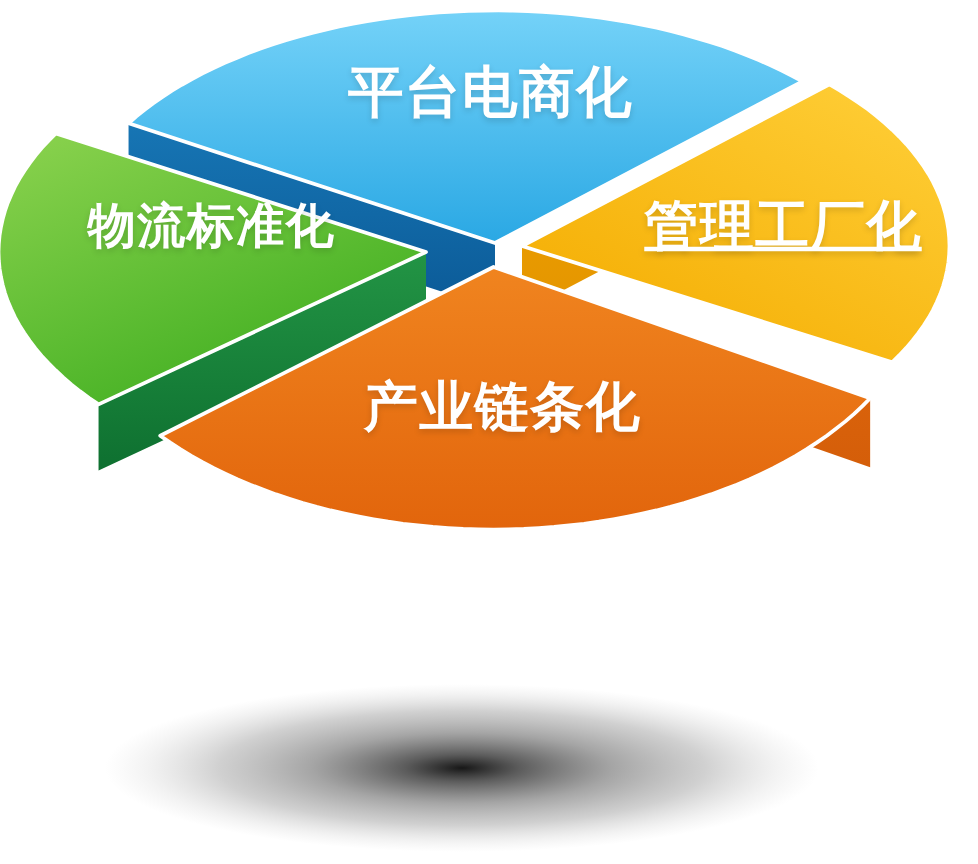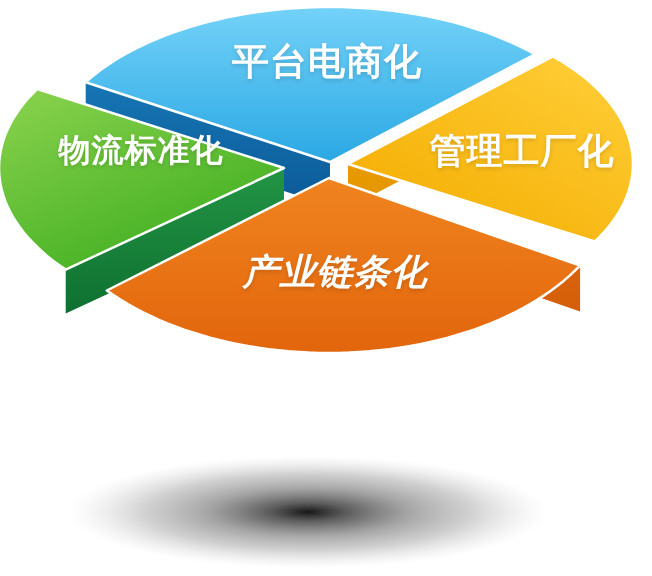--- a/index.html
+++ b/index.html
@@ -73,15 +73,15 @@
       <path d="M330.0 162.0L535.0 54.3L528.0 50.5L520.8 46.9L513.4 43.4L505.8 40.0L497.9 36.8L489.8 33.7L481.6 30.7L473.1 28.0L464.5 25.4L455.8 22.9L446.9 20.6L437.8 18.5L428.6 16.6L419.3 14.8L409.9 13.2L400.4 11.8L390.8 10.6L381.2 9.5L371.4 8.6L361.7 8.0L351.8 7.5L342.0 7.1L332.2 7.0L322.3 7.1L312.5 7.3L302.6 7.7L292.8 8.3L283.1 9.1L273.4 10.1L263.8 11.2L254.2 12.6L244.8 14.1L235.4 15.8L226.2 17.6L217.1 19.7L208.1 21.9L199.3 24.3L190.6 26.8L182.1 29.5L173.8 32.4L165.6 35.4L157.7 38.6L149.9 41.9L142.4 45.3L135.1 48.9L128.0 52.7L121.2 56.5L114.6 60.5L108.3 64.6L102.2 68.8L96.4 73.2L90.9 77.6L85.7 82.2Z" fill="url(#top-g-0)" stroke="#ffffff" stroke-width="2.5" stroke-linejoin="round"></path>
       <path d="M284.0 212.0L37.2 133.0L32.4 137.8L27.8 142.7L23.6 147.7L19.8 152.8L16.2 158.0L12.9 163.2L10.0 168.4L7.5 173.8L5.2 179.1L3.3 184.6L1.8 190.0L0.6 195.5L-0.3 201.0L-0.8 206.5L-1.0 212.0L-0.8 217.5L-0.3 223.0L0.6 228.5L1.8 234.0L3.3 239.4L5.2 244.9L7.5 250.2L10.0 255.6L12.9 260.8L16.2 266.0L19.8 271.2L23.6 276.3L27.8 281.3L32.4 286.2L37.2 291.0L42.3 295.7L47.7 300.4L53.4 304.9L59.4 309.3L65.7 313.6ZM37.2 89.0L32.4 93.8L27.8 98.7L23.6 103.7L19.8 108.8L16.2 114.0L12.9 119.2L10.0 124.4L7.5 129.8L5.2 135.1L3.3 140.6L1.8 146.0L0.6 151.5L-0.3 157.0L-0.8 162.5L-1.0 168.0L-0.8 173.5L-0.3 179.0L0.6 184.5L1.8 190.0L3.3 195.4L5.2 200.9L7.5 206.2L10.0 211.6L12.9 216.8L16.2 222.0L19.8 227.2L23.6 232.3L27.8 237.3L32.4 242.2L37.2 247.0L42.3 251.7L47.7 256.4L53.4 260.9L59.4 265.3L65.7 269.6L65.7 313.6L65.7 313.6L59.4 309.3L53.4 304.9L47.7 300.4L42.3 295.7L37.2 291.0L32.4 286.2L27.8 281.3L23.6 276.3L19.8 271.2L16.2 266.0L12.9 260.8L10.0 255.6L7.5 250.2L5.2 244.9L3.3 239.4L1.8 234.0L0.6 228.5L-0.3 223.0L-0.8 217.5L-1.0 212.0L-0.8 206.5L-0.3 201.0L0.6 195.5L1.8 190.0L3.3 184.6L5.2 179.1L7.5 173.8L10.0 168.4L12.9 163.2L16.2 158.0L19.8 152.8L23.6 147.7L27.8 142.7L32.4 137.8L37.2 133.0ZM284.0 168.0L37.2 89.0L37.2 133.0L284.0 212.0ZM284.0 168.0L65.7 269.6L65.7 313.6L284.0 212.0Z" fill="url(#side-g-1)"></path>
       <path d="M284.0 168.0L37.2 89.0L32.4 93.8L27.8 98.7L23.6 103.7L19.8 108.8L16.2 114.0L12.9 119.2L10.0 124.4L7.5 129.8L5.2 135.1L3.3 140.6L1.8 146.0L0.6 151.5L-0.3 157.0L-0.8 162.5L-1.0 168.0L-0.8 173.5L-0.3 179.0L0.6 184.5L1.8 190.0L3.3 195.4L5.2 200.9L7.5 206.2L10.0 211.6L12.9 216.8L16.2 222.0L19.8 227.2L23.6 232.3L27.8 237.3L32.4 242.2L37.2 247.0L42.3 251.7L47.7 256.4L53.4 260.9L59.4 265.3L65.7 269.6Z" fill="url(#top-g-1)" stroke="#ffffff" stroke-width="2.5" stroke-linejoin="round"></path>
       <path d="M348.0 208.0L594.8 285.5L599.6 280.8L604.2 275.9L608.4 271.0L612.2 266.1L615.8 261.0L619.1 255.9L622.0 250.7L624.5 245.5L626.8 240.2L628.7 234.9L630.2 229.6L631.4 224.2L632.3 218.8L632.8 213.4L633.0 208.0L632.8 202.6L632.3 197.2L631.4 191.8L630.2 186.4L628.7 181.1L626.8 175.8L624.5 170.5L622.0 165.3L619.1 160.1L615.8 155.0L612.2 149.9L608.4 145.0L604.2 140.1L599.6 135.2L594.8 130.5L589.7 125.9L584.3 121.3L578.6 116.9L572.6 112.6L566.3 108.4L559.8 104.3L553.0 100.3ZM594.8 241.5L599.6 236.8L604.2 231.9L608.4 227.0L612.2 222.1L615.8 217.0L619.1 211.9L622.0 206.7L624.5 201.5L626.8 196.2L628.7 190.9L630.2 185.6L631.4 180.2L632.3 174.8L632.8 169.4L633.0 164.0L632.8 158.6L632.3 153.2L631.4 147.8L630.2 142.4L628.7 137.1L626.8 131.8L624.5 126.5L622.0 121.3L619.1 116.1L615.8 111.0L612.2 105.9L608.4 101.0L604.2 96.1L599.6 91.2L594.8 86.5L589.7 81.9L584.3 77.3L578.6 72.9L572.6 68.6L566.3 64.4L559.8 60.3L553.0 56.3L553.0 100.3L553.0 100.3L559.8 104.3L566.3 108.4L572.6 112.6L578.6 116.9L584.3 121.3L589.7 125.9L594.8 130.5L599.6 135.2L604.2 140.1L608.4 145.0L612.2 149.9L615.8 155.0L619.1 160.1L622.0 165.3L624.5 170.5L626.8 175.8L628.7 181.1L630.2 186.4L631.4 191.8L632.3 197.2L632.8 202.6L633.0 208.0L632.8 213.4L632.3 218.8L631.4 224.2L630.2 229.6L628.7 234.9L626.8 240.2L624.5 245.5L622.0 250.7L619.1 255.9L615.8 261.0L612.2 266.1L608.4 271.0L604.2 275.9L599.6 280.8L594.8 285.5ZM348.0 164.0L594.8 241.5L594.8 285.5L348.0 208.0ZM348.0 164.0L553.0 56.3L553.0 100.3L348.0 208.0Z" fill="url(#side-g-2)"></path>
       <path d="M348.0 164.0L594.8 241.5L599.6 236.8L604.2 231.9L608.4 227.0L612.2 222.1L615.8 217.0L619.1 211.9L622.0 206.7L624.5 201.5L626.8 196.2L628.7 190.9L630.2 185.6L631.4 180.2L632.3 174.8L632.8 169.4L633.0 164.0L632.8 158.6L632.3 153.2L631.4 147.8L630.2 142.4L628.7 137.1L626.8 131.8L624.5 126.5L622.0 121.3L619.1 116.1L615.8 111.0L612.2 105.9L608.4 101.0L604.2 96.1L599.6 91.2L594.8 86.5L589.7 81.9L584.3 77.3L578.6 72.9L572.6 68.6L566.3 64.4L559.8 60.3L553.0 56.3Z" fill="url(#top-g-2)" stroke="#ffffff" stroke-width="2.5" stroke-linejoin="round"></path>
       <path d="M329.0 224.0L106.8 336.5L113.5 341.1L120.4 345.6L127.5 349.9L135.0 354.1L142.6 358.1L150.5 361.9L158.5 365.6L166.8 369.1L175.3 372.4L184.0 375.6L192.9 378.5L201.9 381.3L211.0 383.9L220.4 386.3L229.8 388.4L239.4 390.4L249.1 392.2L258.8 393.8L268.7 395.2L278.6 396.3L288.6 397.3L298.7 398.0L308.8 398.6L318.9 398.9L329.0 399.0L339.1 398.9L349.2 398.6L359.3 398.0L369.4 397.3L379.4 396.3L389.3 395.2L399.2 393.8L408.9 392.2L418.6 390.4L428.2 388.4L437.6 386.3L447.0 383.9L456.1 381.3L465.1 378.5L474.0 375.6L482.7 372.4L491.2 369.1L499.5 365.6L507.5 361.9L515.4 358.1L523.0 354.1L530.5 349.9L537.6 345.6L544.5 341.1L551.2 336.5L557.5 331.7L563.6 326.9L569.4 321.9L574.9 316.7L580.1 311.5ZM106.8 290.5L113.5 295.1L120.4 299.6L127.5 303.9L135.0 308.1L142.6 312.1L150.5 315.9L158.5 319.6L166.8 323.1L175.3 326.4L184.0 329.6L192.9 332.5L201.9 335.3L211.0 337.9L220.4 340.3L229.8 342.4L239.4 344.4L249.1 346.2L258.8 347.8L268.7 349.2L278.6 350.3L288.6 351.3L298.7 352.0L308.8 352.6L318.9 352.9L329.0 353.0L339.1 352.9L349.2 352.6L359.3 352.0L369.4 351.3L379.4 350.3L389.3 349.2L399.2 347.8L408.9 346.2L418.6 344.4L428.2 342.4L437.6 340.3L447.0 337.9L456.1 335.3L465.1 332.5L474.0 329.6L482.7 326.4L491.2 323.1L499.5 319.6L507.5 315.9L515.4 312.1L523.0 308.1L530.5 303.9L537.6 299.6L544.5 295.1L551.2 290.5L557.5 285.7L563.6 280.9L569.4 275.9L574.9 270.7L580.1 265.5L580.1 311.5L580.1 311.5L574.9 316.7L569.4 321.9L563.6 326.9L557.5 331.7L551.2 336.5L544.5 341.1L537.6 345.6L530.5 349.9L523.0 354.1L515.4 358.1L507.5 361.9L499.5 365.6L491.2 369.1L482.7 372.4L474.0 375.6L465.1 378.5L456.1 381.3L447.0 383.9L437.6 386.3L428.2 388.4L418.6 390.4L408.9 392.2L399.2 393.8L389.3 395.2L379.4 396.3L369.4 397.3L359.3 398.0L349.2 398.6L339.1 398.9L329.0 399.0L318.9 398.9L308.8 398.6L298.7 398.0L288.6 397.3L278.6 396.3L268.7 395.2L258.8 393.8L249.1 392.2L239.4 390.4L229.8 388.4L220.4 386.3L211.0 383.9L201.9 381.3L192.9 378.5L184.0 375.6L175.3 372.4L166.8 369.1L158.5 365.6L150.5 361.9L142.6 358.1L135.0 354.1L127.5 349.9L120.4 345.6L113.5 341.1L106.8 336.5ZM329.0 178.0L106.8 290.5L106.8 336.5L329.0 224.0ZM329.0 178.0L580.1 265.5L580.1 311.5L329.0 224.0Z" fill="url(#side-g-3)"></path>
       <path d="M329.0 178.0L106.8 290.5L113.5 295.1L120.4 299.6L127.5 303.9L135.0 308.1L142.6 312.1L150.5 315.9L158.5 319.6L166.8 323.1L175.3 326.4L184.0 329.6L192.9 332.5L201.9 335.3L211.0 337.9L220.4 340.3L229.8 342.4L239.4 344.4L249.1 346.2L258.8 347.8L268.7 349.2L278.6 350.3L288.6 351.3L298.7 352.0L308.8 352.6L318.9 352.9L329.0 353.0L339.1 352.9L349.2 352.6L359.3 352.0L369.4 351.3L379.4 350.3L389.3 349.2L399.2 347.8L408.9 346.2L418.6 344.4L428.2 342.4L437.6 340.3L447.0 337.9L456.1 335.3L465.1 332.5L474.0 329.6L482.7 326.4L491.2 323.1L499.5 319.6L507.5 315.9L515.4 312.1L523.0 308.1L530.5 303.9L537.6 299.6L544.5 295.1L551.2 290.5L557.5 285.7L563.6 280.9L569.4 275.9L574.9 270.7L580.1 265.5Z" fill="url(#top-g-3)" stroke="#ffffff" stroke-width="2.5" stroke-linejoin="round"></path>
     </svg>
   <div class="slice-label" style="left: 327px; top: 62px; font-size: 37px;">平台电商化</div>
   <div class="slice-label" style="left: 141px; top: 151px; font-size: 32px;">物流标准化</div>
-  <div class="slice-label" style="left: 522px; top: 151px; font-size: 36px;">管理工厂化</div>
-  <div class="slice-label" style="left: 335px; top: 272px; font-size: 36px; font-style: italic;">产业链条化</div>
+  <div class="slice-label" style="left: 522px; top: 151px; font-size: 36px; text-decoration: underline;">管理工厂化</div>
+  <div class="slice-label" style="left: 335px; top: 272px; font-size: 36px;">产业链条化</div>
 </div>
 
 </body></html>

